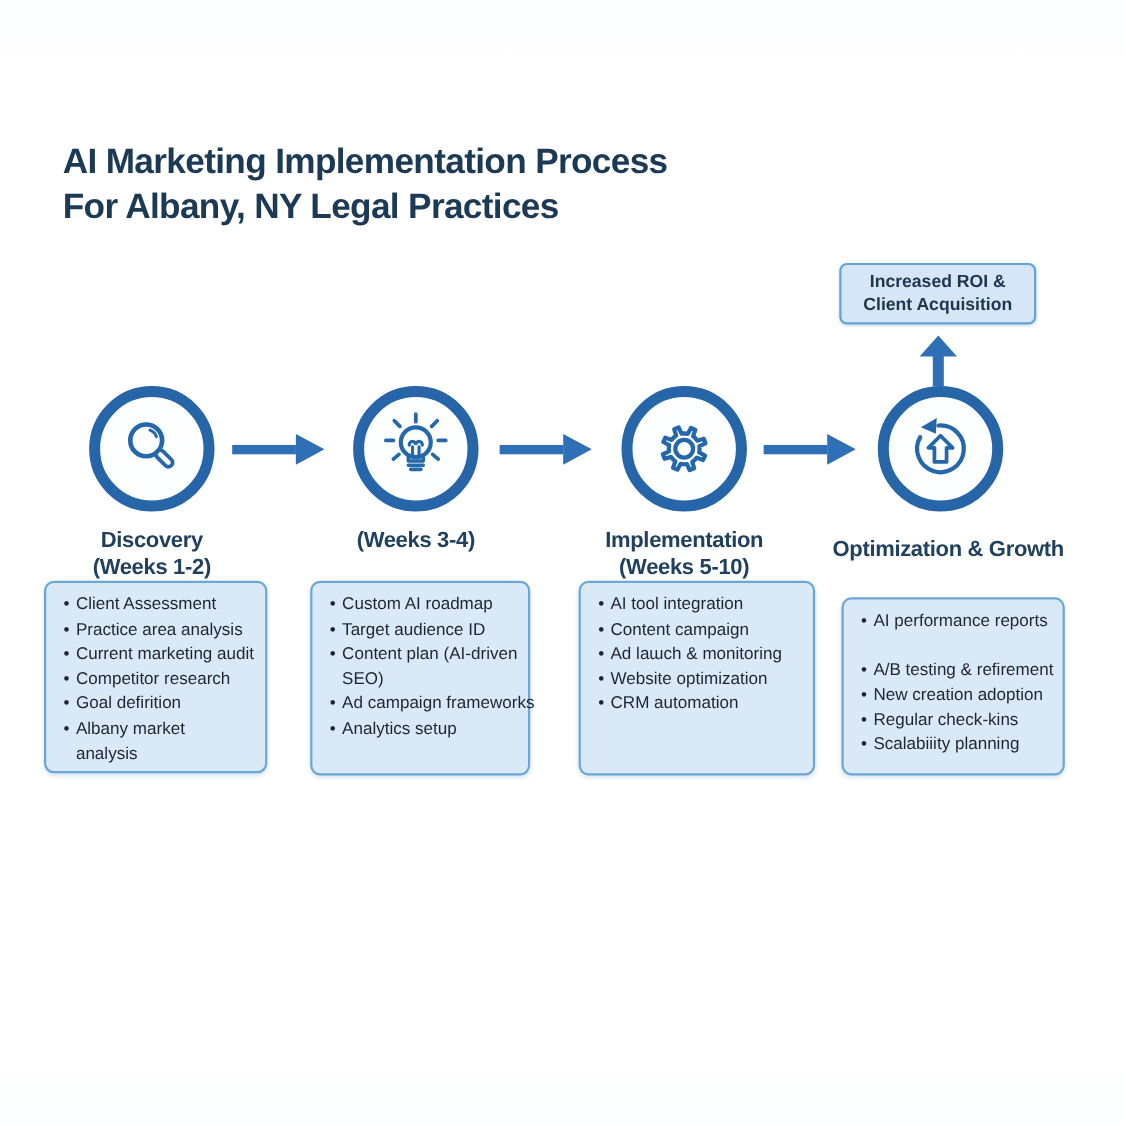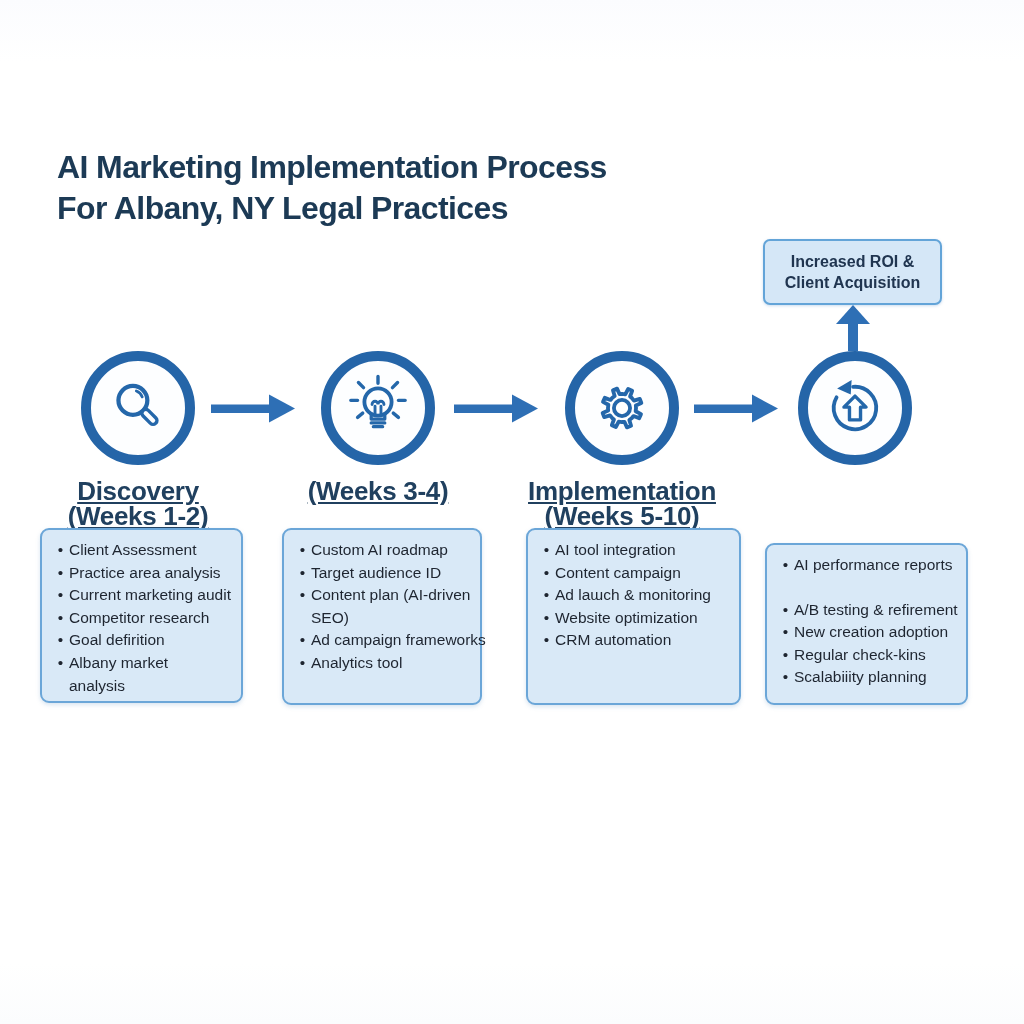--- a/index.html
+++ b/index.html
@@ -2,43 +2,43 @@
 <html><head>
 <meta charset="utf-8">
 <style>
   html,body{margin:0;padding:0;background:#ffffff;}
   .canvas{
     position:relative;width:1024px;height:1024px;overflow:hidden;
     background:linear-gradient(180deg,#fbfcfe 0%,#ffffff 6%,#ffffff 94%,#fbfcfd 100%);
     font-family:"Liberation Sans",sans-serif;
   }
   .title{
-    position:absolute;left:57px;top:147px;margin:0;
+    position:absolute;left:57px;top:126px;margin:0;
     font-size:32px;line-height:41px;font-weight:800;letter-spacing:-0.6px;
     color:#1c3a55;white-space:pre-line;
   }
   .roi-box{
-    position:absolute;left:763px;top:239px;width:179px;height:66px;box-sizing:border-box;
+    position:absolute;left:763px;top:239px;width:179px;height:56px;box-sizing:border-box;
     background:#d5e7f7;border:2px solid #63a4d8;border-radius:7px;
     display:flex;align-items:center;justify-content:center;text-align:center;
     font-size:16px;font-weight:700;line-height:21px;color:#203550;white-space:pre-line;
     box-shadow:0 1px 3px rgba(110,155,205,.35);
   }
   .up-arrow{position:absolute;left:835px;top:304px;}
   .circle{
     position:absolute;top:351px;width:94px;height:94px;box-sizing:content-box;
     border:10px solid #2565a8;border-radius:50%;background:#fdfeff;
     display:flex;align-items:center;justify-content:center;
   }
   .c0{left:81px}.c1{left:321px}.c2{left:565px}.c3{left:798px}
   .flow-arrow{position:absolute;top:392px;}
   .a0{left:211px}.a1{left:454px}.a2{left:694px}
   .stage-label{
     position:absolute;width:230px;text-align:center;
-    font-size:26px;line-height:24.5px;font-weight:700;letter-spacing:-0.3px;color:#20405f;text-decoration:underline;
+    font-size:20px;line-height:24.5px;font-weight:700;letter-spacing:-0.3px;color:#20405f;
   }
   .l0{left:23px;top:479px}.l1{left:263px;top:479px}.l2{left:507px;top:479px}.l3{left:747px;top:487px}
   .stage-box{
     position:absolute;box-sizing:border-box;
     background:#d9e9f7;border:2px solid #6ba6d8;border-radius:9px;
     padding:9px 2px 8px 10px;
     box-shadow:0 2px 4px rgba(120,160,200,.28);
   }
   .b0{left:40px;top:528px;width:203px;height:175px}
   .b1{left:282px;top:528px;width:200px;height:177px}
@@ -119,20 +119,21 @@
     <div>(Weeks 1-2)</div>
   </div>
   <div class="stage-label l1">
     <div>(Weeks 3-4)</div>
   </div>
   <div class="stage-label l2">
     <div>Implementation</div>
     <div>(Weeks 5-10)</div>
   </div>
   <div class="stage-label l3">
+    <div>Optimization &amp; Growth</div>
   </div>
 
   <div class="stage-box b0">
       <div class="li">
         <span class="dot">•</span>
         <span class="txt">Client Assessment</span>
       </div>
       <div class="li">
         <span class="dot">•</span>
         <span class="txt">Practice area analysis</span>
@@ -174,21 +175,21 @@
       <div class="li cont">
         <span class="dot">•</span>
         <span class="txt">SEO)</span>
       </div>
       <div class="li">
         <span class="dot">•</span>
         <span class="txt">Ad campaign frameworks</span>
       </div>
       <div class="li">
         <span class="dot">•</span>
-        <span class="txt">Analytics tool</span>
+        <span class="txt">Analytics setup</span>
       </div>
     </div>
   <div class="stage-box b2">
       <div class="li">
         <span class="dot">•</span>
         <span class="txt">AI tool integration</span>
       </div>
       <div class="li">
         <span class="dot">•</span>
         <span class="txt">Content campaign</span>

